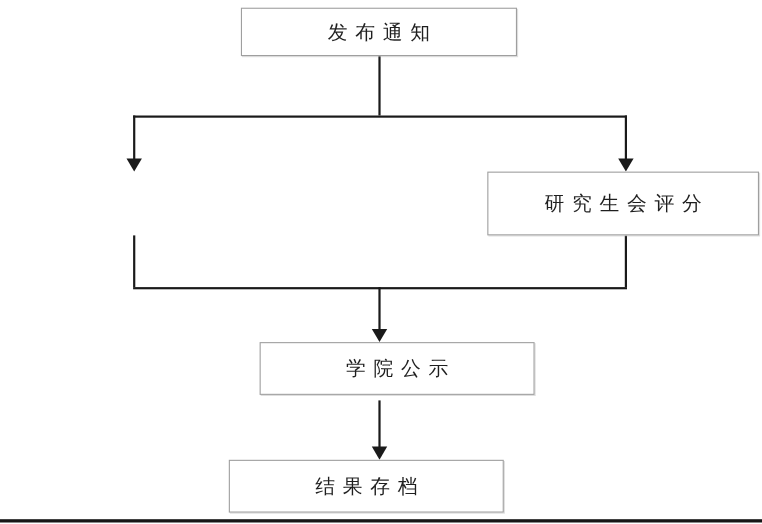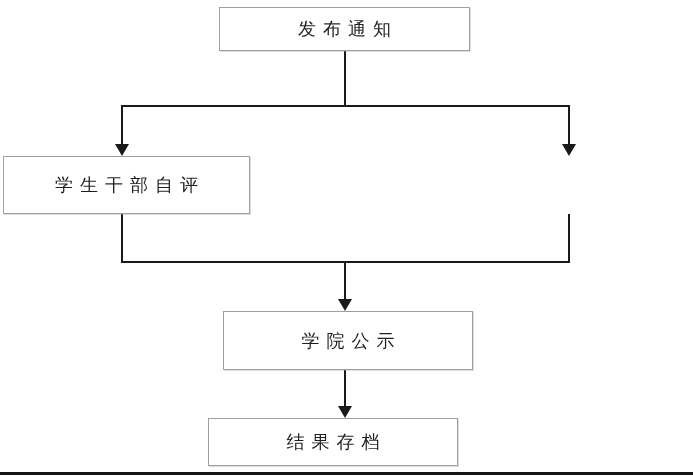--- a/index.html
+++ b/index.html
@@ -27,21 +27,21 @@
     justify-content: center;
     font-size: 18px;
     color: #1f1f1f;
     letter-spacing: 7px;
   }
   .node .lbl { margin-right: -7px; white-space: nowrap; }
 
   #node-publish   { left: 219px; top: 7px;   width: 251px; height: 44px; }
   #node-selfeval  { left: 3px;   top: 156px; width: 247px; height: 58px; }
   #node-union     { left: 443px; top: 156px; width: 247px; height: 58px; }
-  #node-publicity { left: 223px; top: 311px; width: 250px; height: 59px; }
+  #node-publicity { left: 236px; top: 311px; width: 250px; height: 48px; }
   #node-archive   { left: 208px; top: 418px; width: 250px; height: 48px; }
 
   
   .line { position: absolute; background: #1a1a1a; }
   .v { width: 2px; }
   .h { height: 2px; }
 
   #stem-top      { left: 344px; top: 51px;  height: 54px; }
   #branch-h      { left: 121px; top: 105px; width: 449px; }
   #branch-left-v { left: 121px; top: 105px; height: 40px; }
@@ -91,24 +91,24 @@
   <div class="line v" id="merge-stem"></div>
   <div class="arrow-down" id="arrow-merge"></div>
 
   <div class="line v" id="final-stem"></div>
   <div class="arrow-down" id="arrow-final"></div>
 
   <div class="node" id="node-publish">
     <span class="lbl">发布通知</span>
   </div>
 
-  <div class="node" id="node-selfeval">
-    <span class="lbl">学生干部自评</span>
+
+  <div class="node" id="node-union">
+    <span class="lbl">研究生会评分</span>
   </div>
-
 
   <div class="node" id="node-publicity">
     <span class="lbl">学院公示</span>
   </div>
 
   <div class="node" id="node-archive">
     <span class="lbl">结果存档</span>
   </div>
 
   <div id="bottom-edge"></div>

